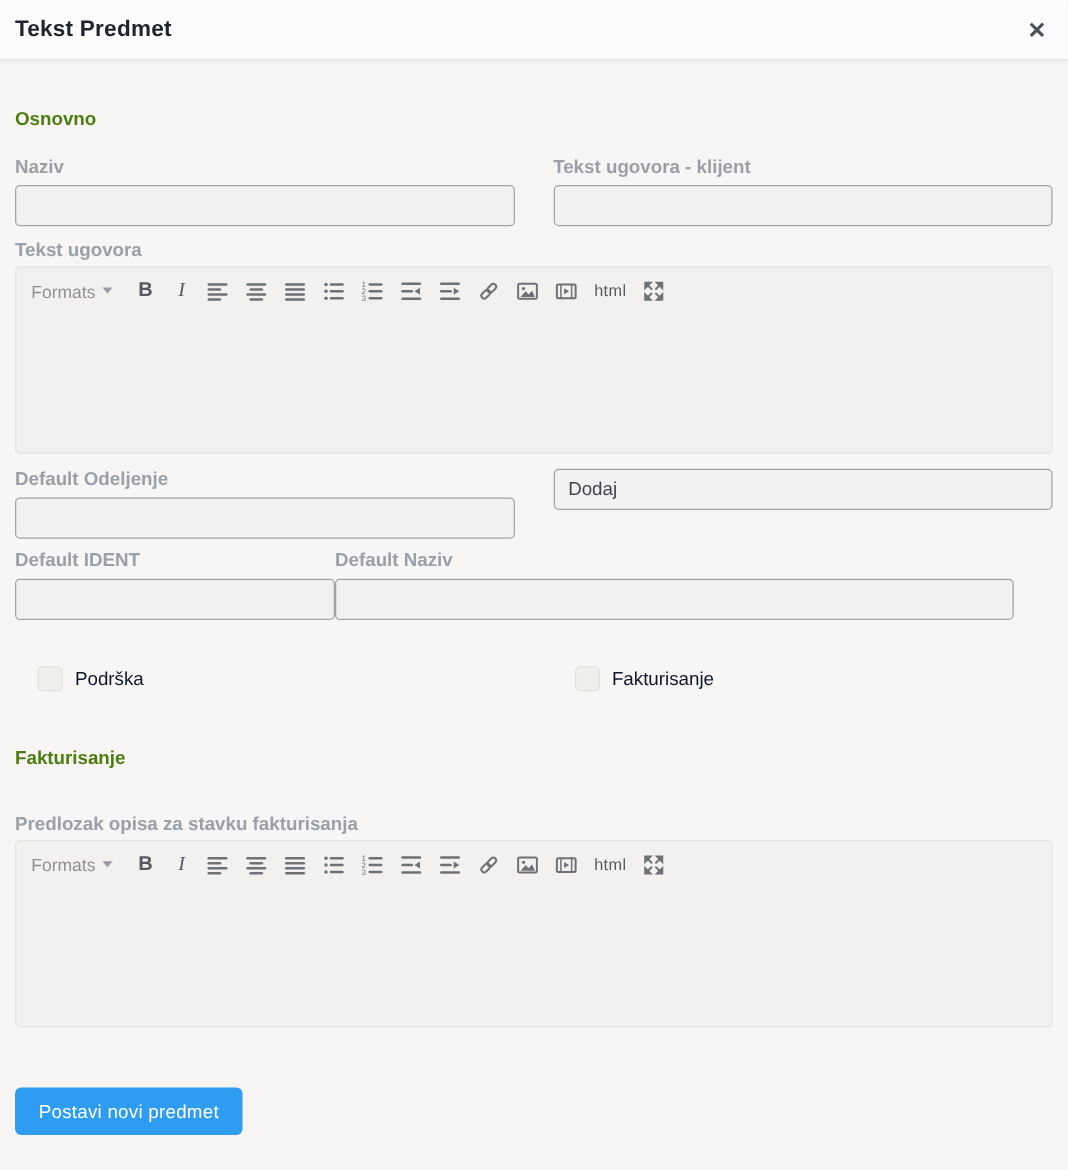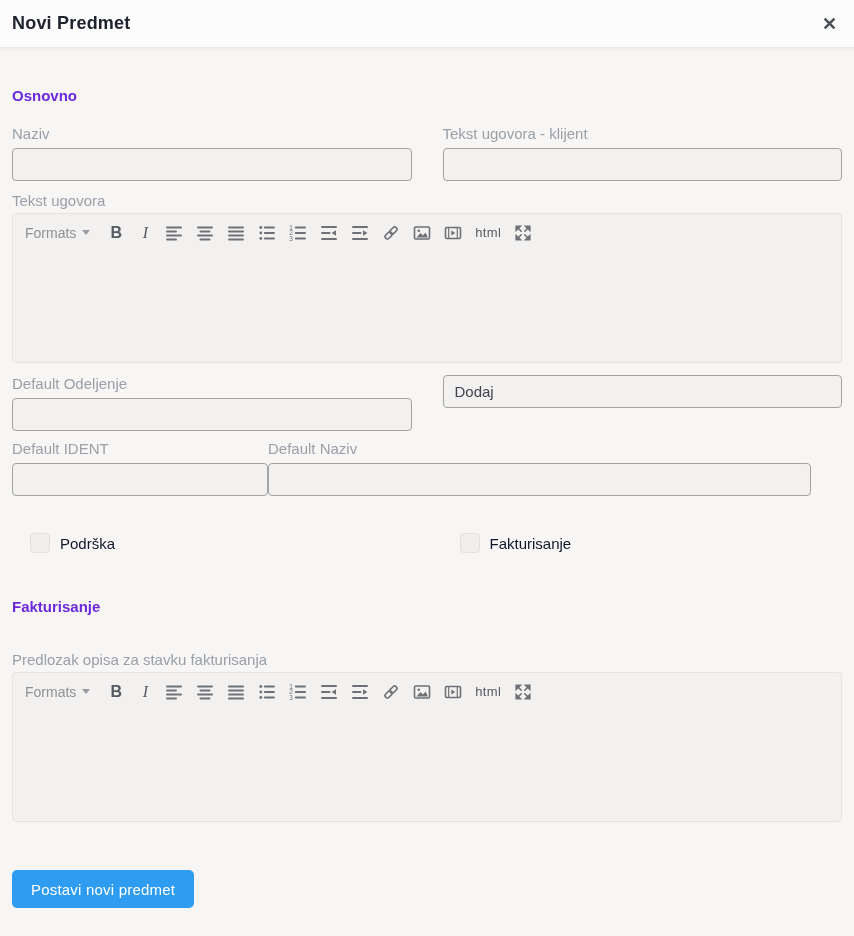--- a/index.html
+++ b/index.html
@@ -29,32 +29,33 @@
   .close-btn {
     font-size: 18px;
     font-weight: 700;
     color: #4b5058;
     cursor: pointer;
     line-height: 1;
   }
   
   .modal-body { padding: 0 12px; }
   .section-heading {
-    color: #6d28d9;
+    color: #4d7c0f;
     font-size: 15px;
     font-weight: 700;
   }
   #heading-osnovno { margin-top: 39px; }
   #heading-fakturisanje { margin-top: 45px; }
   .form-label {
     display: block;
     font-size: 15px;
     color: #9aa0a8;
     margin-bottom: 5px;
     line-height: 18px;
+    font-weight: bold;
   }
   .row { display: flex; }
   .row-gap31 { gap: 31px; }
   .row-gap32 { }
   .col-400 { width: 400px; }
   .col-256 { width: 256px; }
   .col-543 { width: 543px; }
   .row-basic  { margin-top: 21px; }
   .row-defaults { margin-top: 12px; }
   .row-ident  { margin-top: 9px; }
@@ -240,21 +241,21 @@
         <line x1="3.6" y1="14.4" x2="7.2" y2="10.8"></line>
       <polygon points="15.8,15.8 11.6,15.8 15.8,11.6"></polygon>
         <line x1="14.4" y1="14.4" x2="10.8" y2="10.8"></line>
     </g>
   </defs>
 </svg>
 
 <div class="modal">
 
   <div class="modal-header">
-    <div class="modal-title">Novi Predmet</div>
+    <div class="modal-title">Tekst Predmet</div>
     <div class="close-btn">✕</div>
   </div>
 
   <div class="modal-body">
 
     <div class="section-heading" id="heading-osnovno">Osnovno</div>
 
     
     <div class="row row-gap31 row-basic">
       <div class="col-400">

